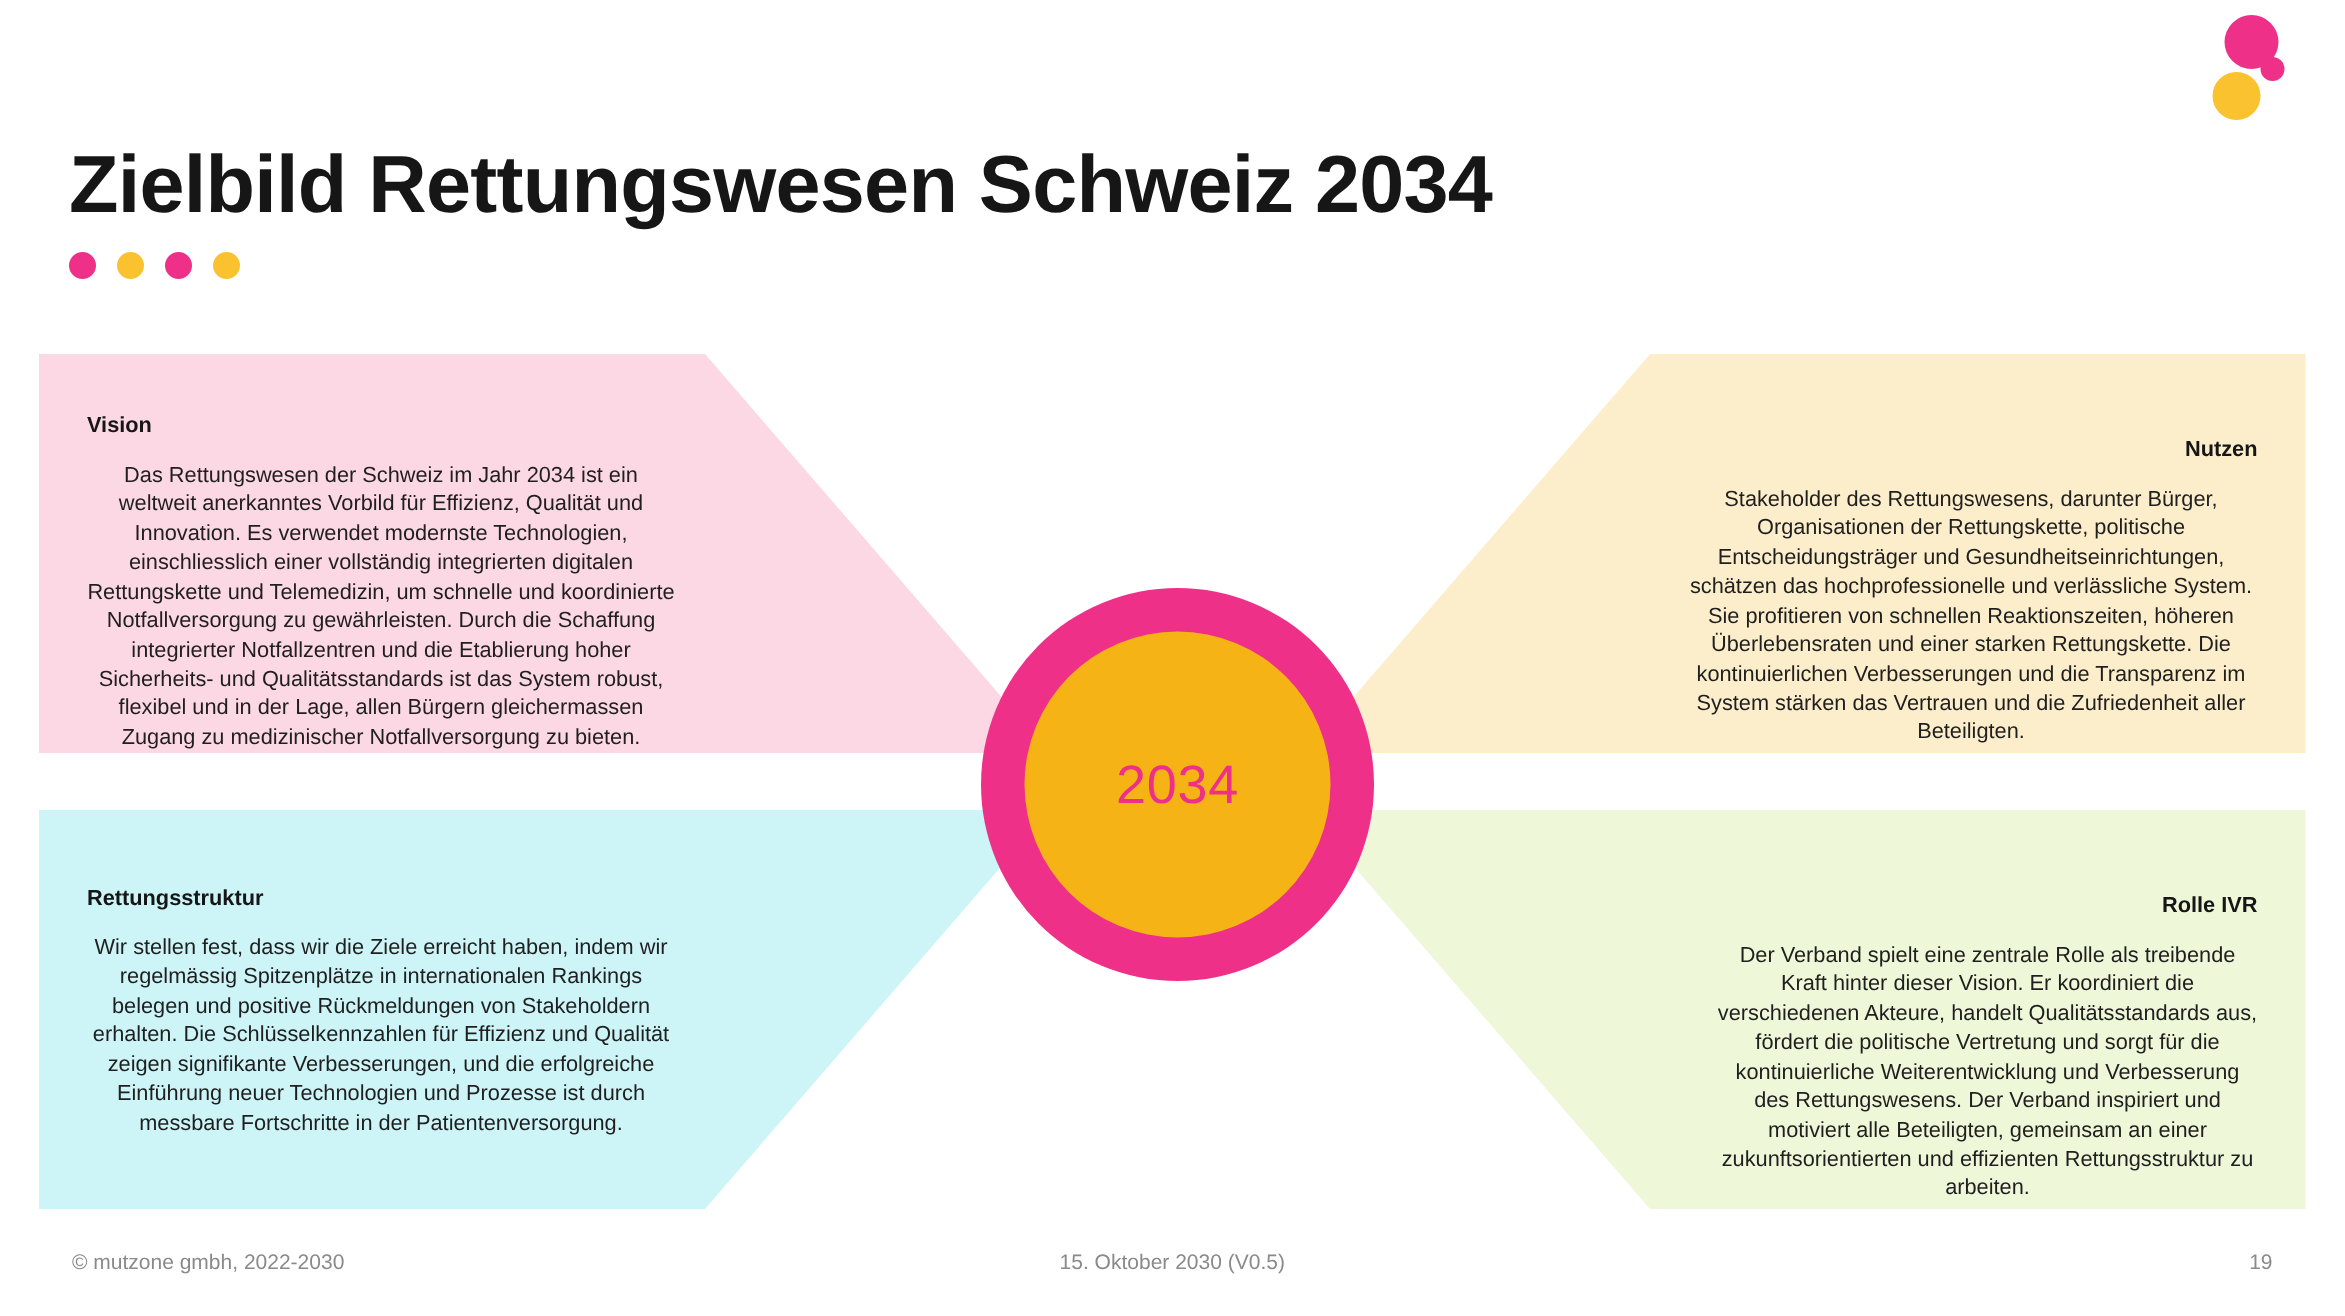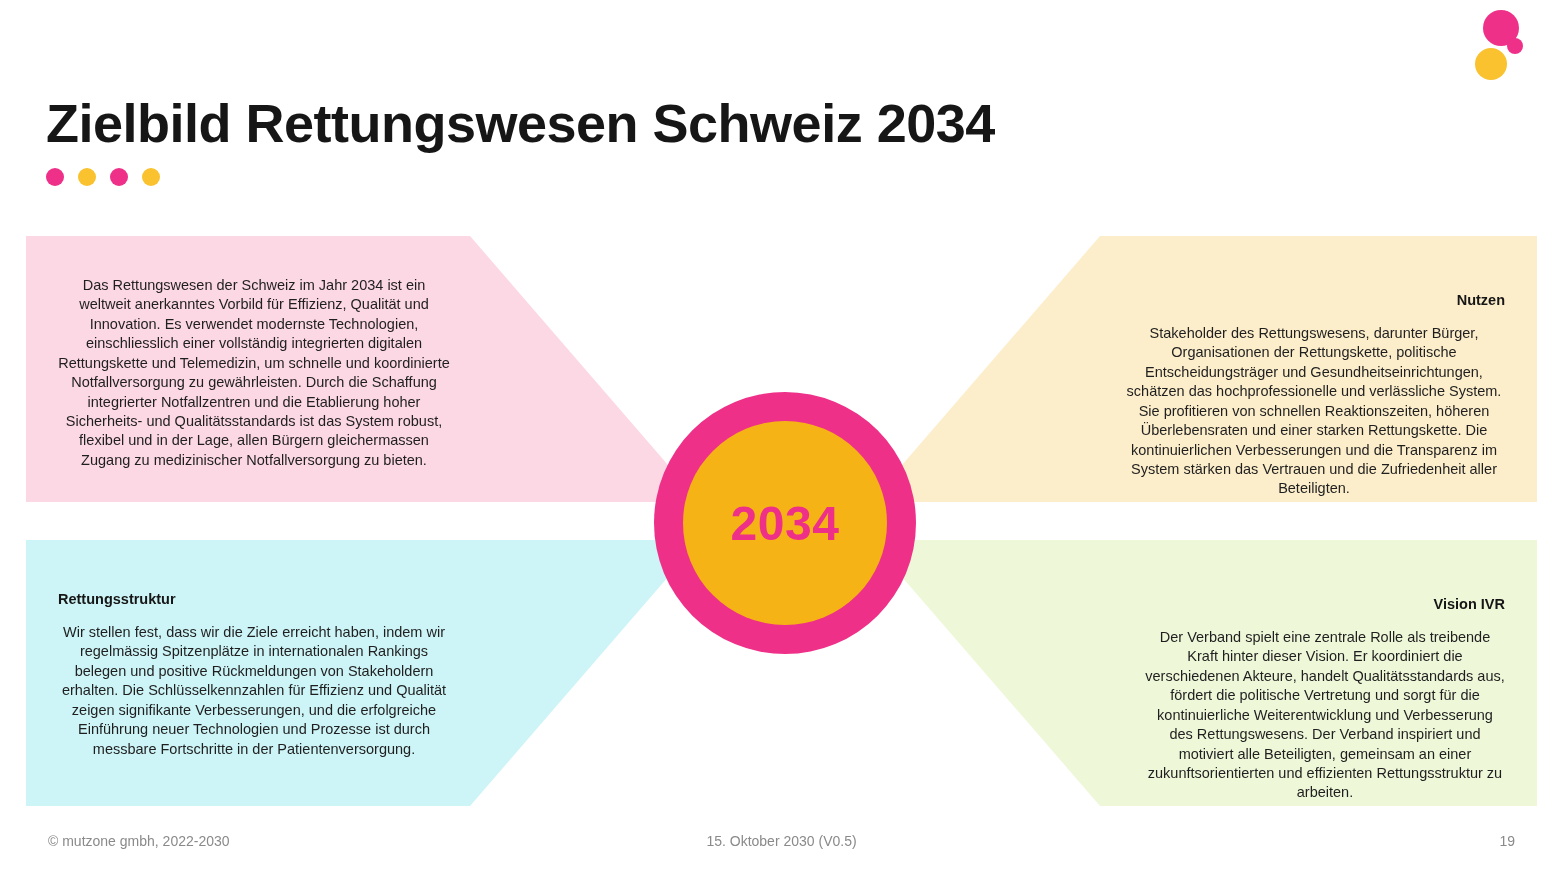--- a/index.html
+++ b/index.html
@@ -144,22 +144,22 @@
   .center-circle .inner {
     width: 204px;
     height: 204px;
     border-radius: 50%;
     background: #f6b316;
     display: flex;
     align-items: center;
     justify-content: center;
   }
   .center-circle .year {
-    font-size: 48px;
-    font-weight: bold;
+    font-size: 36px;
+    font-weight: normal;
     color: #ee3089;
     letter-spacing: 0.5px;
   }
 
   
   .footer {
     position: absolute;
     left: 0;
     bottom: 22px;
     width: 1563px;
@@ -209,35 +209,36 @@
     <path id="shape-vision" d="M 26,0 L 470,0 L 700,266 L 26,266 Z" fill="#fcd7e4"></path>
 
     <path id="shape-erfolg" d="M 26,304 L 700,304 L 470,570 L 26,570 Z" fill="#cdf4f6"></path>
 
     <path id="shape-nutzen" d="M 1100,0 L 1537,0 L 1537,266 L 870,266 Z" fill="#fdeecb"></path>
 
     <path id="shape-rolle" d="M 870,304 L 1537,304 L 1537,570 L 1100,570 Z" fill="#eef8d9"></path>
   </svg>
 
   <div class="panel panel-vision">
+    <div class="panel-title">Vision</div>
     <div class="panel-body">Das Rettungswesen der Schweiz im Jahr 2034 ist ein weltweit anerkanntes Vorbild für Effizienz, Qualität und Innovation. Es verwendet modernste Technologien, einschliesslich einer vollständig integrierten digitalen Rettungskette und Telemedizin, um schnelle und koordinierte Notfallversorgung zu gewährleisten. Durch die Schaffung integrierter Notfallzentren und die Etablierung hoher Sicherheits- und Qualitätsstandards ist das System robust, flexibel und in der Lage, allen Bürgern gleichermassen Zugang zu medizinischer Notfallversorgung zu bieten.</div>
   </div>
 
   <div class="panel panel-erfolg">
     <div class="panel-title">Rettungsstruktur</div>
     <div class="panel-body">Wir stellen fest, dass wir die Ziele erreicht haben, indem wir regelmässig Spitzenplätze in internationalen Rankings belegen und positive Rückmeldungen von Stakeholdern erhalten. Die Schlüsselkennzahlen für Effizienz und Qualität zeigen signifikante Verbesserungen, und die erfolgreiche Einführung neuer Technologien und Prozesse ist durch messbare Fortschritte in der Patientenversorgung.</div>
   </div>
 
   <div class="panel panel-nutzen">
     <div class="panel-title">Nutzen</div>
     <div class="panel-body">Stakeholder des Rettungswesens, darunter Bürger, Organisationen der Rettungskette, politische Entscheidungsträger und Gesundheitseinrichtungen, schätzen das hochprofessionelle und verlässliche System. Sie profitieren von schnellen Reaktionszeiten, höheren Überlebensraten und einer starken Rettungskette. Die kontinuierlichen Verbesserungen und die Transparenz im System stärken das Vertrauen und die Zufriedenheit aller Beteiligten.</div>
   </div>
 
   <div class="panel panel-rolle">
-    <div class="panel-title">Vision IVR</div>
+    <div class="panel-title">Rolle IVR</div>
     <div class="panel-body">Der Verband spielt eine zentrale Rolle als treibende Kraft hinter dieser Vision. Er koordiniert die verschiedenen Akteure, handelt Qualitätsstandards aus, fördert die politische Vertretung und sorgt für die kontinuierliche Weiterentwicklung und Verbesserung des Rettungswesens. Der Verband inspiriert und motiviert alle Beteiligten, gemeinsam an einer zukunftsorientierten und effizienten Rettungsstruktur zu arbeiten.</div>
   </div>
 
   <div class="center-circle" style="background: rgb(238, 48, 137);">
     <div class="inner" style="background: rgb(246, 179, 22);">
       <span class="year" style="color: rgb(238, 48, 137);">2034</span>
     </div>
   </div>
 </div>
 

